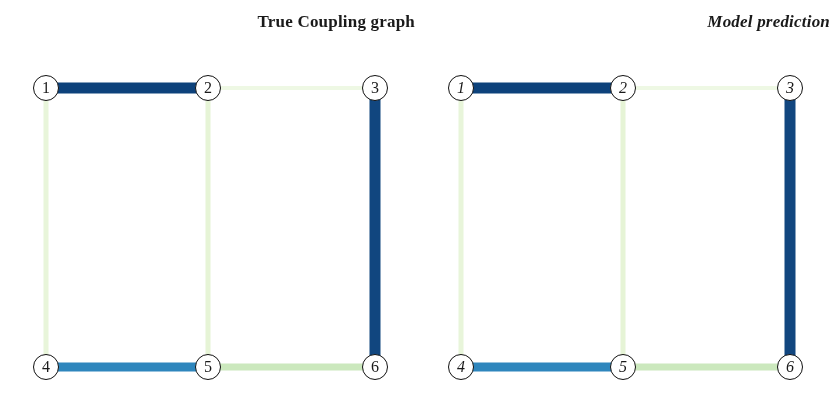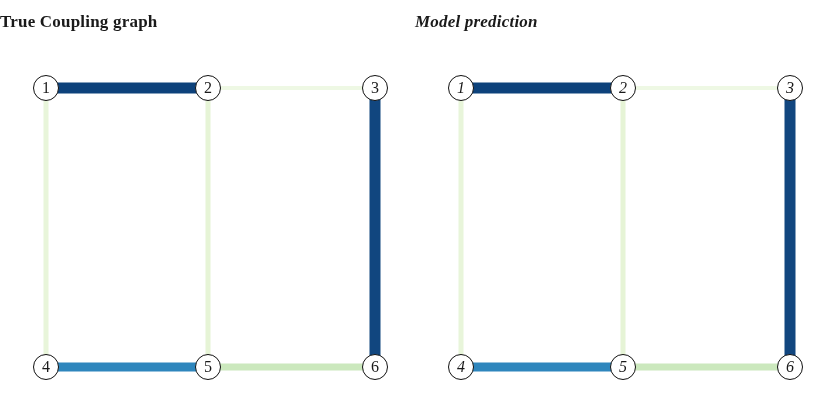--- a/index.html
+++ b/index.html
@@ -26,21 +26,21 @@
     height: 415px;
   }
   #panel-true  { left: 0px; }
   #panel-pred  { left: 415px; font-style: italic; }
 
   .panel-title {
     position: absolute;
     top: 12px;
     left: 0;
     width: 415px;
-    text-align: left;
+    text-align: right;
     font-family: "Liberation Serif", serif;
     font-weight: bold;
     font-size: 17px;
     letter-spacing: 0.2px;
     color: #1a1a1a;
     white-space: nowrap;
   }
 
   .graph {
     position: absolute;

